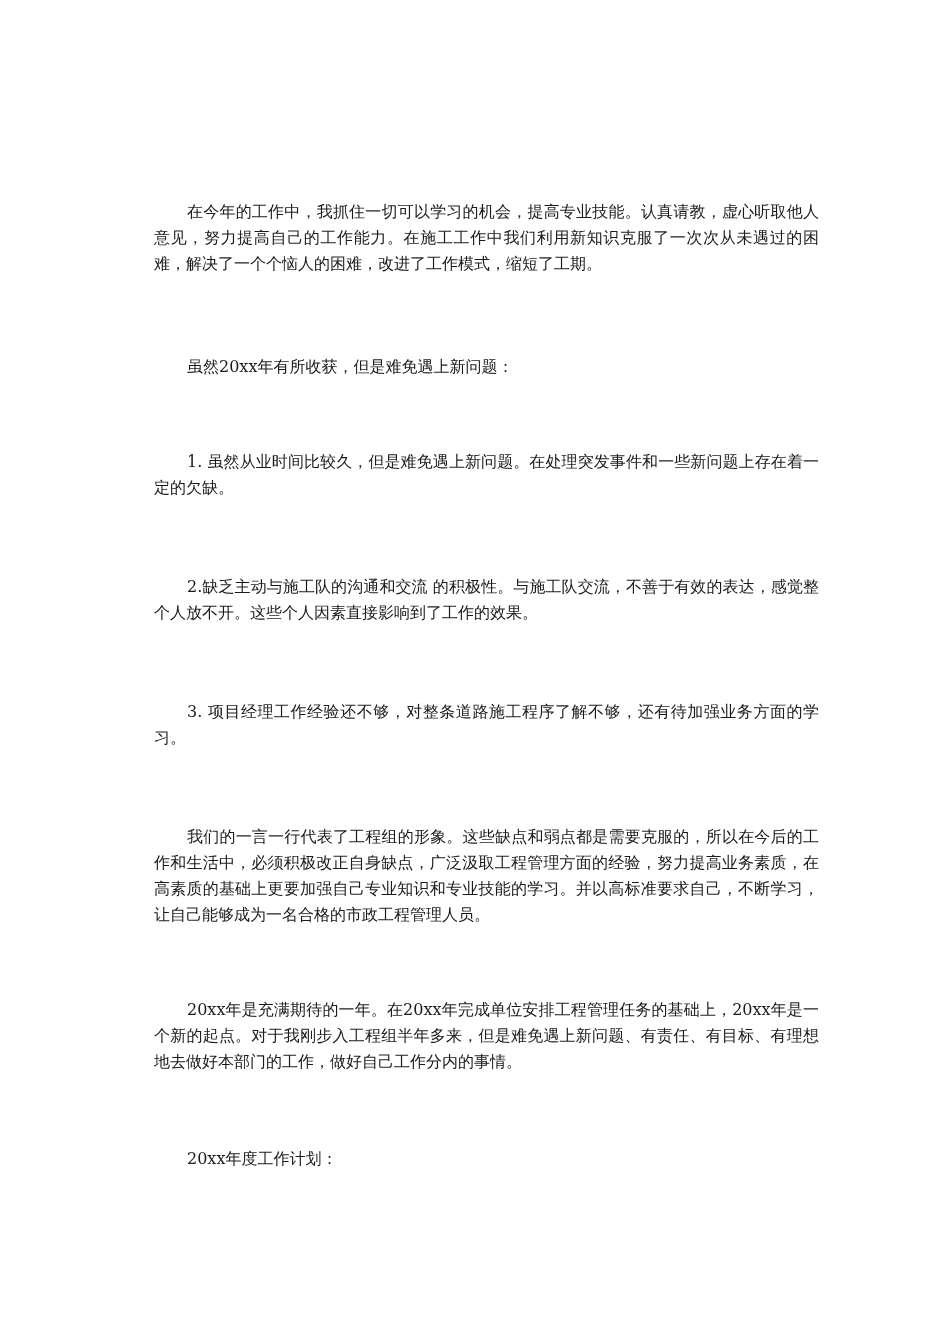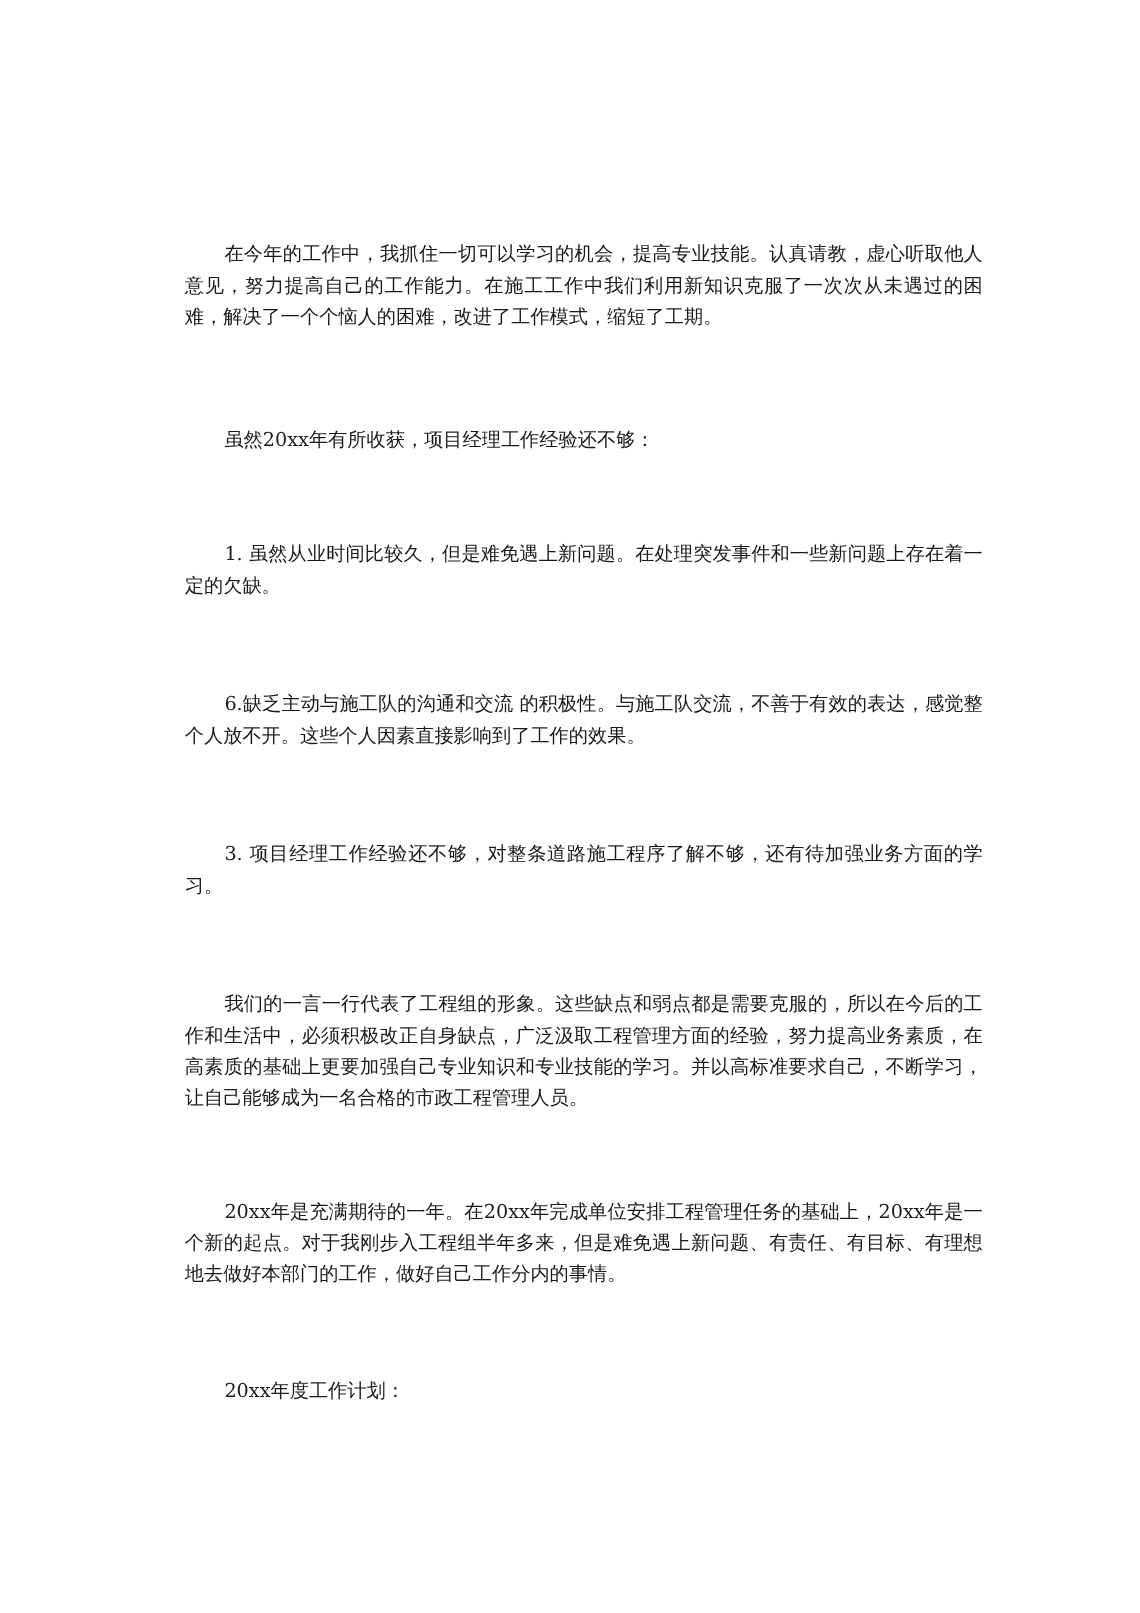--- a/index.html
+++ b/index.html
@@ -10,20 +10,20 @@
     font-size: 16px; line-height: 26px; color: #1a1a1a;
   }
   .para { position: absolute; left: 0; width: 665px; margin: 11px;
     text-indent: 33px; text-align: justify; text-justify: inter-character; }
 </style>
 </head>
 <body>
 
 <div class="page">
   <p class="para" style="top:188px">在今年的工作中，我抓住一切可以学习的机会，提高专业技能。认真请教，虚心听取他人意见，努力提高自己的工作能力。在施工工作中我们利用新知识克服了一次次从未遇过的困难，解决了一个个恼人的困难，改进了工作模式，缩短了工期。</p>
-  <p class="para" style="top:343px">虽然20xx年有所收获，项目经理工作经验还不够：</p>
+  <p class="para" style="top:343px">虽然20xx年有所收获，但是难免遇上新问题：</p>
   <p class="para" style="top:438px">1. 虽然从业时间比较久，但是难免遇上新问题。在处理突发事件和一些新问题上存在着一定的欠缺。</p>
-  <p class="para" style="top:563px">6.缺乏主动与施工队的沟通和交流 的积极性。与施工队交流，不善于有效的表达，感觉整个人放不开。这些个人因素直接影响到了工作的效果。</p>
+  <p class="para" style="top:563px">2.缺乏主动与施工队的沟通和交流 的积极性。与施工队交流，不善于有效的表达，感觉整个人放不开。这些个人因素直接影响到了工作的效果。</p>
   <p class="para" style="top:688px">3. 项目经理工作经验还不够，对整条道路施工程序了解不够，还有待加强业务方面的学习。</p>
   <p class="para" style="top:813px">我们的一言一行代表了工程组的形象。这些缺点和弱点都是需要克服的，所以在今后的工作和生活中，必须积极改正自身缺点，广泛汲取工程管理方面的经验，努力提高业务素质，在高素质的基础上更要加强自己专业知识和专业技能的学习。并以高标准要求自己，不断学习，让自己能够成为一名合格的市政工程管理人员。</p>
   <p class="para" style="top:986px">20xx年是充满期待的一年。在20xx年完成单位安排工程管理任务的基础上，20xx年是一个新的起点。对于我刚步入工程组半年多来，但是难免遇上新问题、有责任、有目标、有理想地去做好本部门的工作，做好自己工作分内的事情。</p>
   <p class="para" style="top:1135px">20xx年度工作计划：</p>
 </div>
 
 </body></html>

